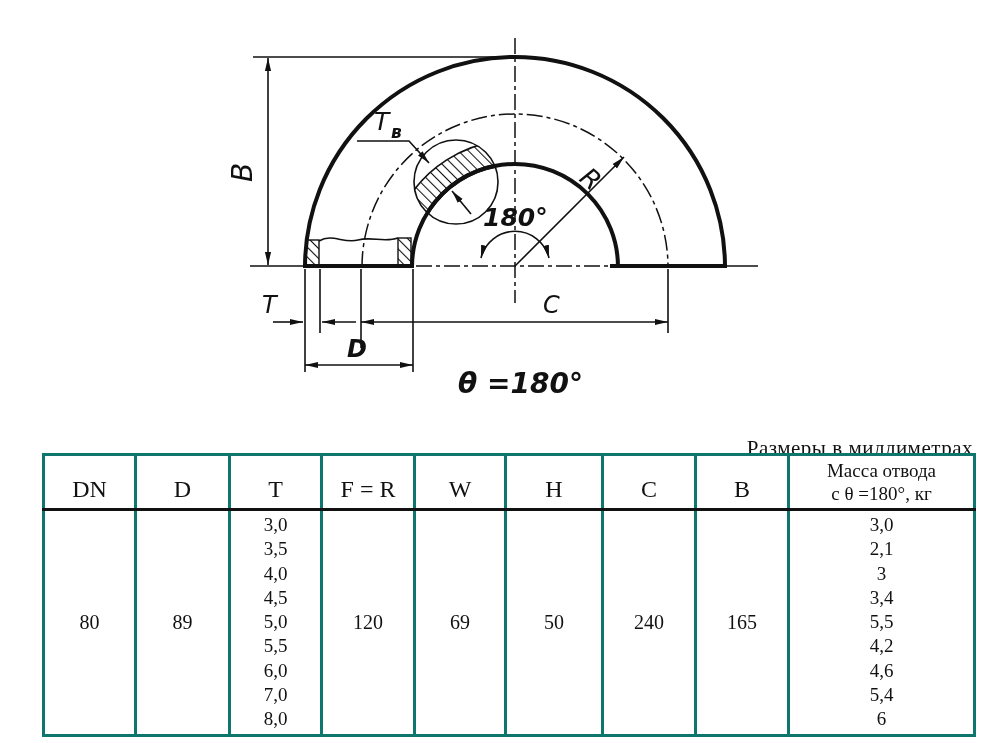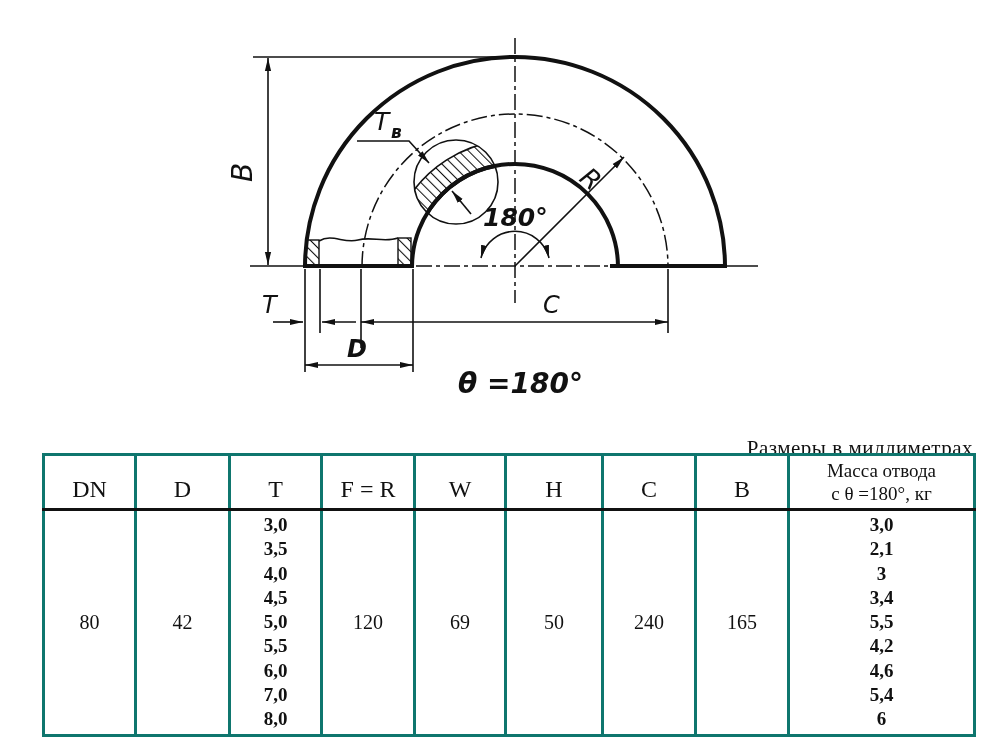--- a/index.html
+++ b/index.html
@@ -23,21 +23,21 @@
   }
   table.dims thead th {
     height:47px; vertical-align:bottom; padding-bottom:5px;
     font-size:24px; border-bottom:3px solid #111;
   }
   table.dims thead th.mass-th {
     vertical-align:middle; padding-bottom:0; font-size:19px; line-height:23px;
   }
   table.dims tbody td { height:221px; vertical-align:middle; font-size:20px; }
   table.dims tbody td.stack { vertical-align:top; padding-top:2px; }
-  .cell-line { line-height:24.3px; font-size:19px;font-weight:bold; }
+  .cell-line { line-height:24.3px; font-size:19px; }
   
   .dtext { font-family:"DejaVu Sans", sans-serif; font-style:italic; fill:#111; }
 </style>
 </head>
 <body>
 
 <div class="page">
 
   <svg class="drawing-svg" width="1000" height="430" viewBox="0 0 1000 430">
     <defs>
@@ -148,21 +148,21 @@
         <th>B</th>
         <th class="mass-th">
           <div>Масса отвода</div>
           <div>с θ =180°, кг</div>
         </th>
       </tr>
     </thead>
     <tbody>
       <tr>
         <td>80</td>
-        <td>42</td>
+        <td>89</td>
         <td class="stack">
             <div class="cell-line">3,0</div>
             <div class="cell-line">3,5</div>
             <div class="cell-line">4,0</div>
             <div class="cell-line">4,5</div>
             <div class="cell-line">5,0</div>
             <div class="cell-line">5,5</div>
             <div class="cell-line">6,0</div>
             <div class="cell-line">7,0</div>
             <div class="cell-line">8,0</div>

